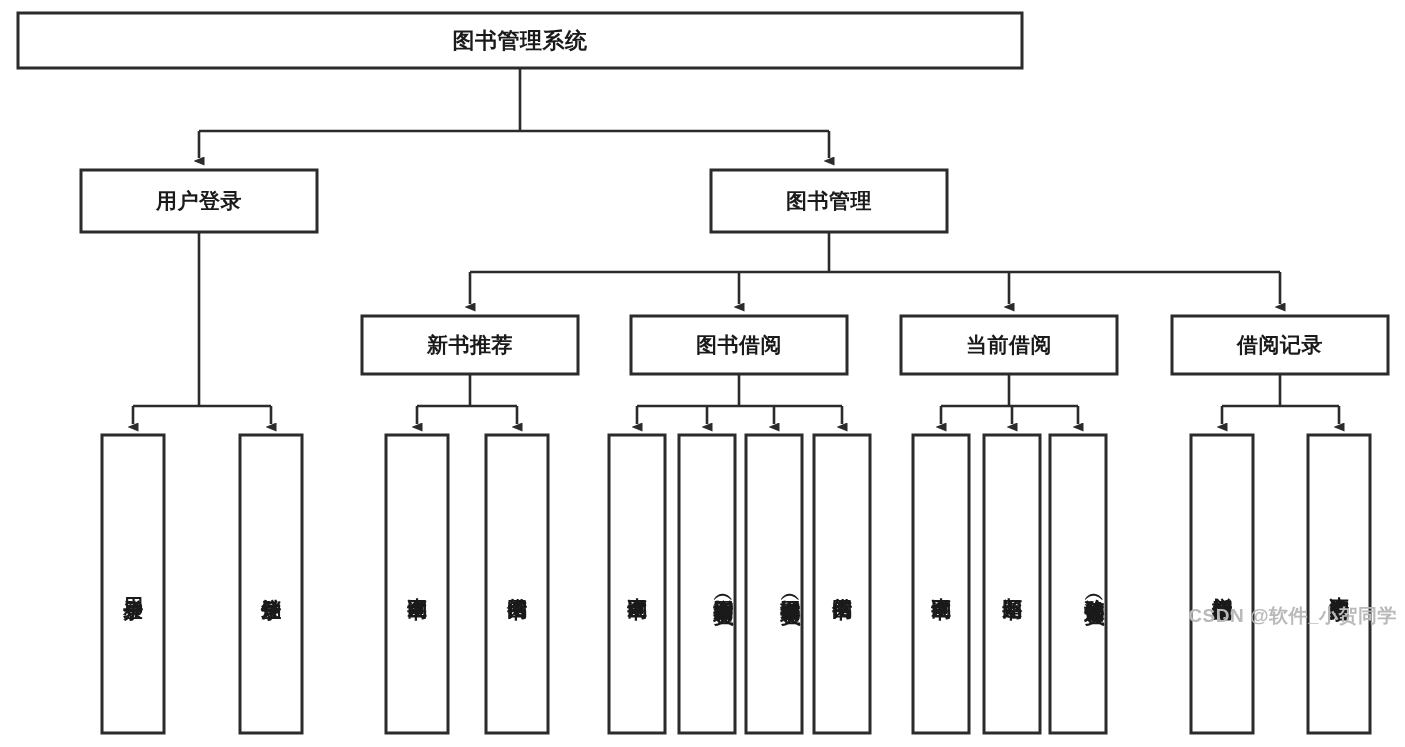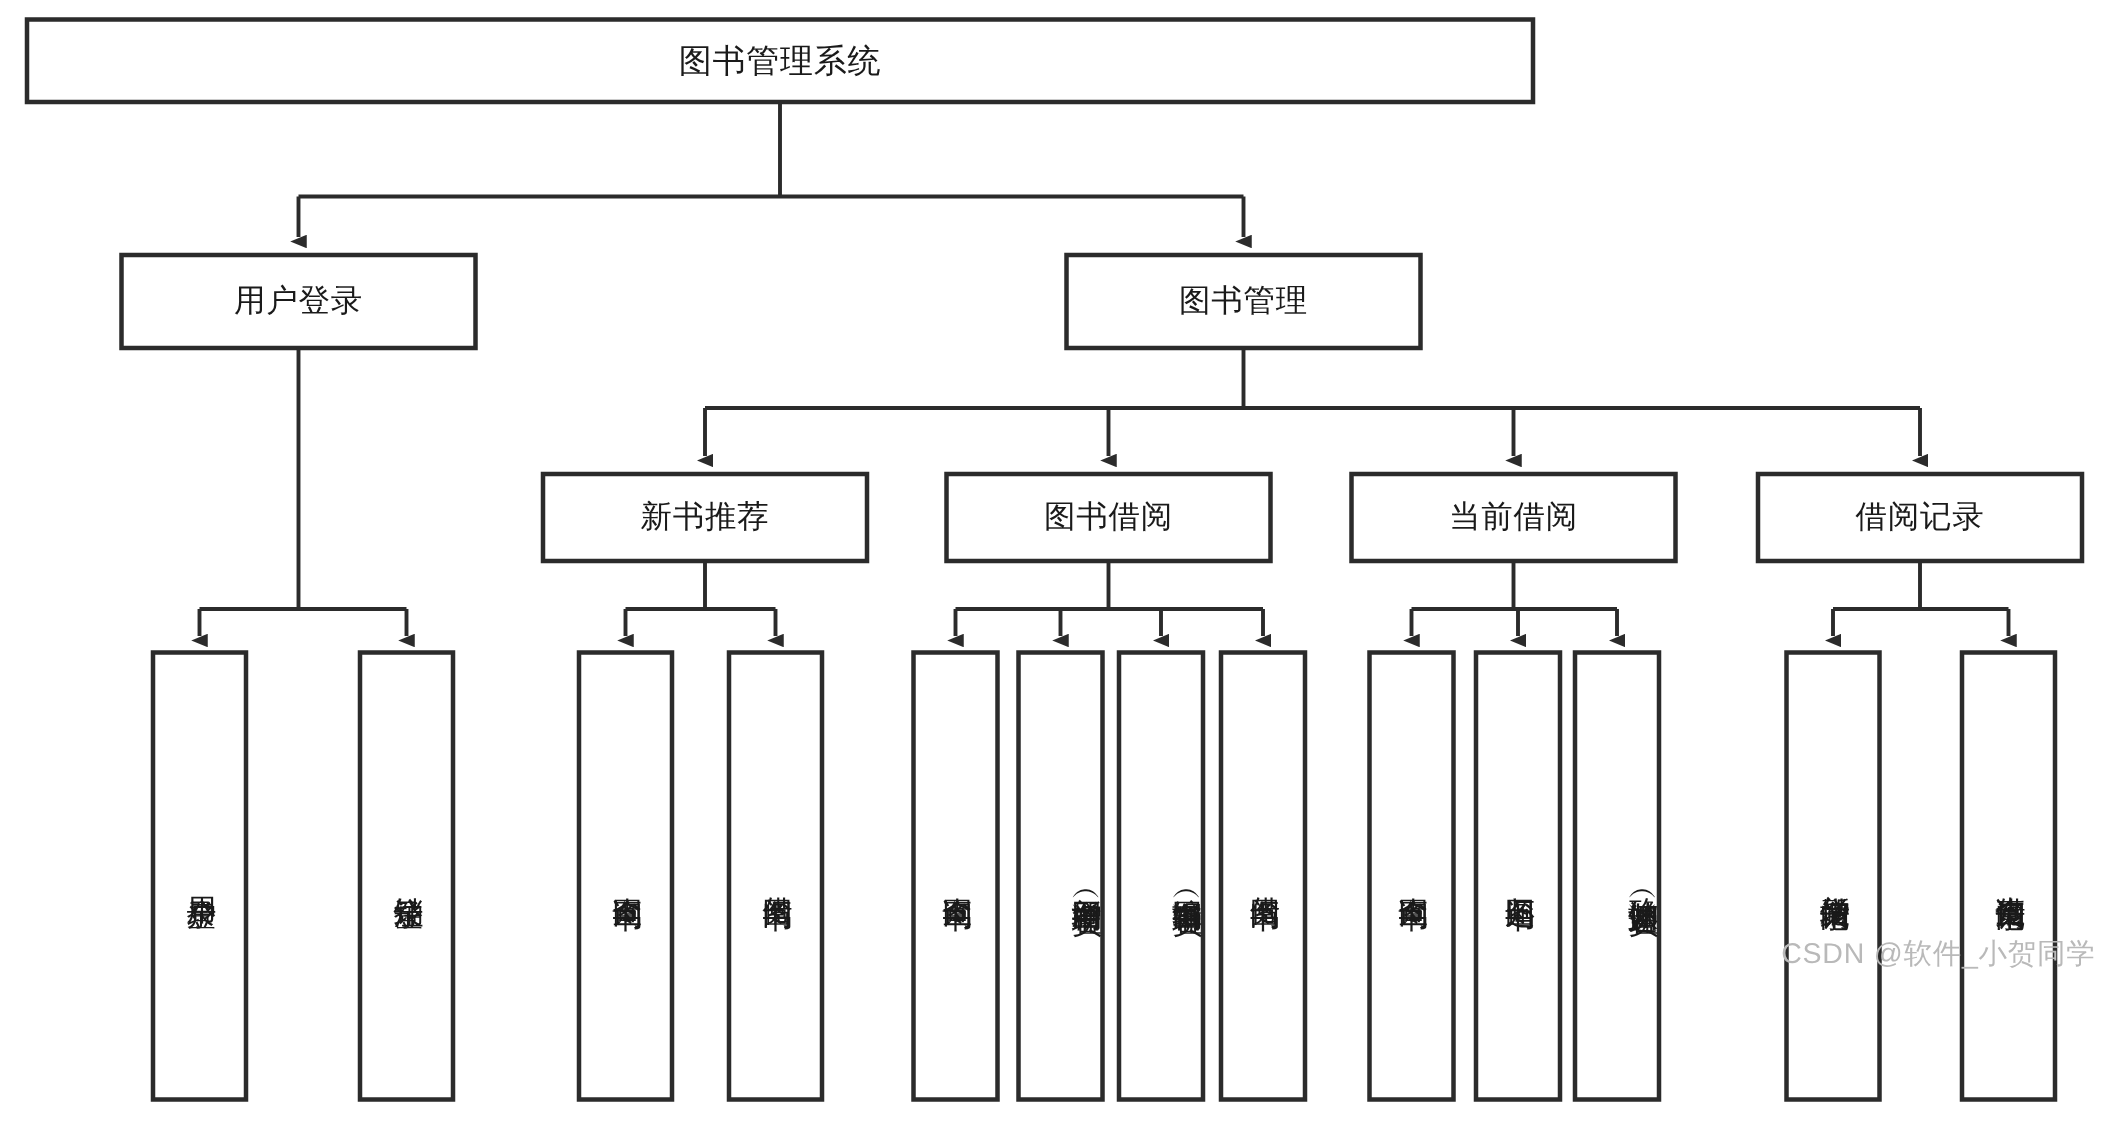--- a/index.html
+++ b/index.html
@@ -11,20 +11,21 @@
     width: 1405px;
     height: 747px;
     font-family: "Liberation Sans", "DejaVu Sans", sans-serif;
     overflow: hidden;
     position: relative;
   }
   #diagram-root {
     position: relative;
     width: 1405px;
     height: 653px;
+    font-weight: bold;
   }
   svg.diagram {
     position: absolute;
     top: 0;
     left: 0;
     width: 1405px;
     height: 747px;
     display: block;
   }
   .node-box {
@@ -64,21 +65,21 @@
     color: #1a1a1a;
     writing-mode: vertical-rl;
     text-orientation: upright;
     letter-spacing: 1px;
     white-space: nowrap;
     pointer-events: none;
   }
   .watermark {
     position: absolute;
     right: 8px;
-    bottom: 4px;
+    bottom: 24px;
     font-family: "Liberation Sans", "DejaVu Sans", sans-serif;
     font-size: 19px;
     color: #b9b9b9;
     letter-spacing: 0.5px;
     user-select: none;
     text-align: center;
   }
 </style>
 </head>
 <body>

